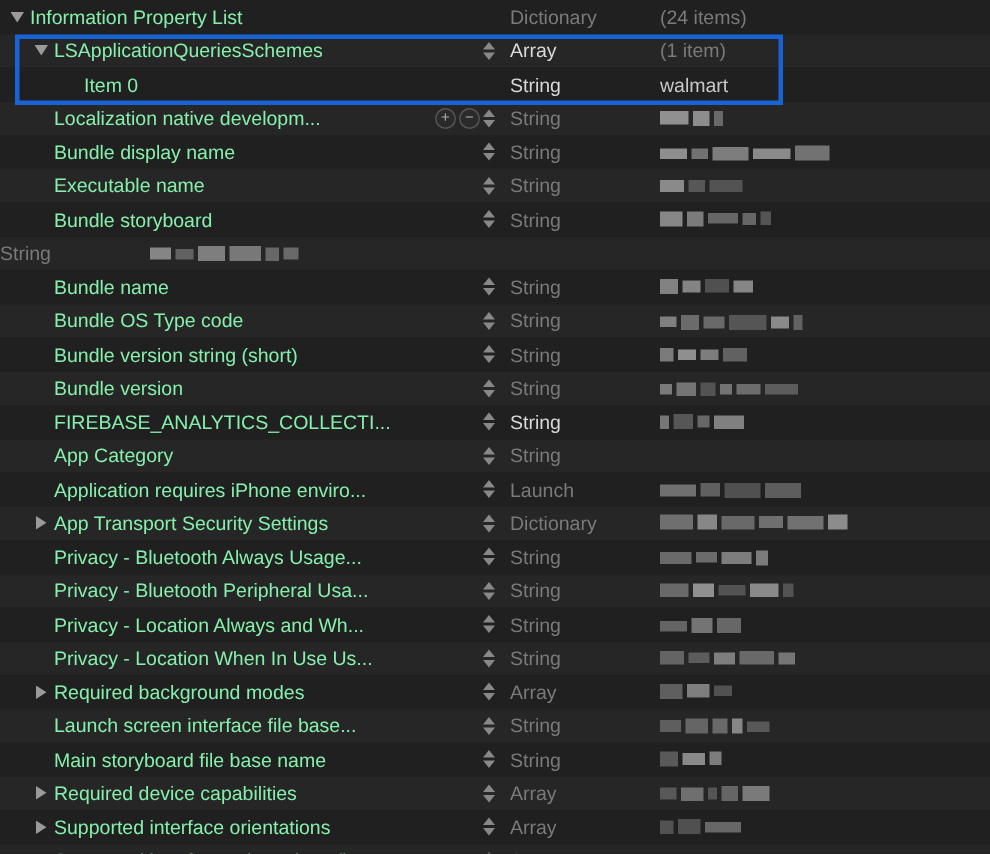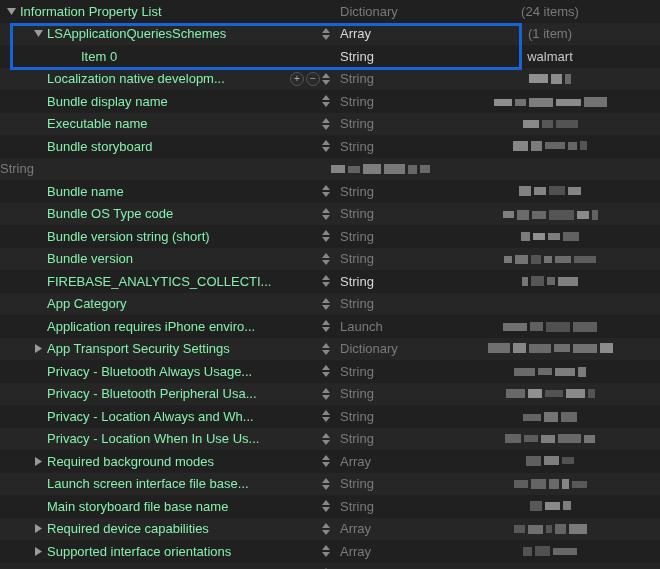--- a/index.html
+++ b/index.html
@@ -36,35 +36,34 @@
       color: #7a7a7a;
       white-space: nowrap;
     }
     .val-col {
       flex: 1;
       color: #7a7a7a;
       white-space: nowrap;
       overflow: hidden;
       display: flex;
       align-items: center;
-      justify-content: center;
     }
     .disclosure {
       width: 10px;
       height: 10px;
       display: inline-flex;
       align-items: center;
       justify-content: center;
       margin-right: 4px;
       flex-shrink: 0;
     }
     .disclosure svg { display: block; }
     .indent-0 { padding-left: 6px; }
-    .indent-1 { padding-left: 33px; }
-    .indent-2 { padding-left: 67px; }
+    .indent-1 { padding-left: 22px; }
+    .indent-2 { padding-left: 42px; }
     .key-text {
       color: #86efac;
       flex: 1;
       overflow: hidden;
       text-overflow: ellipsis;
     }
     .stepper {
       width: 14px;
       height: 16px;
       margin-right: 6px;

